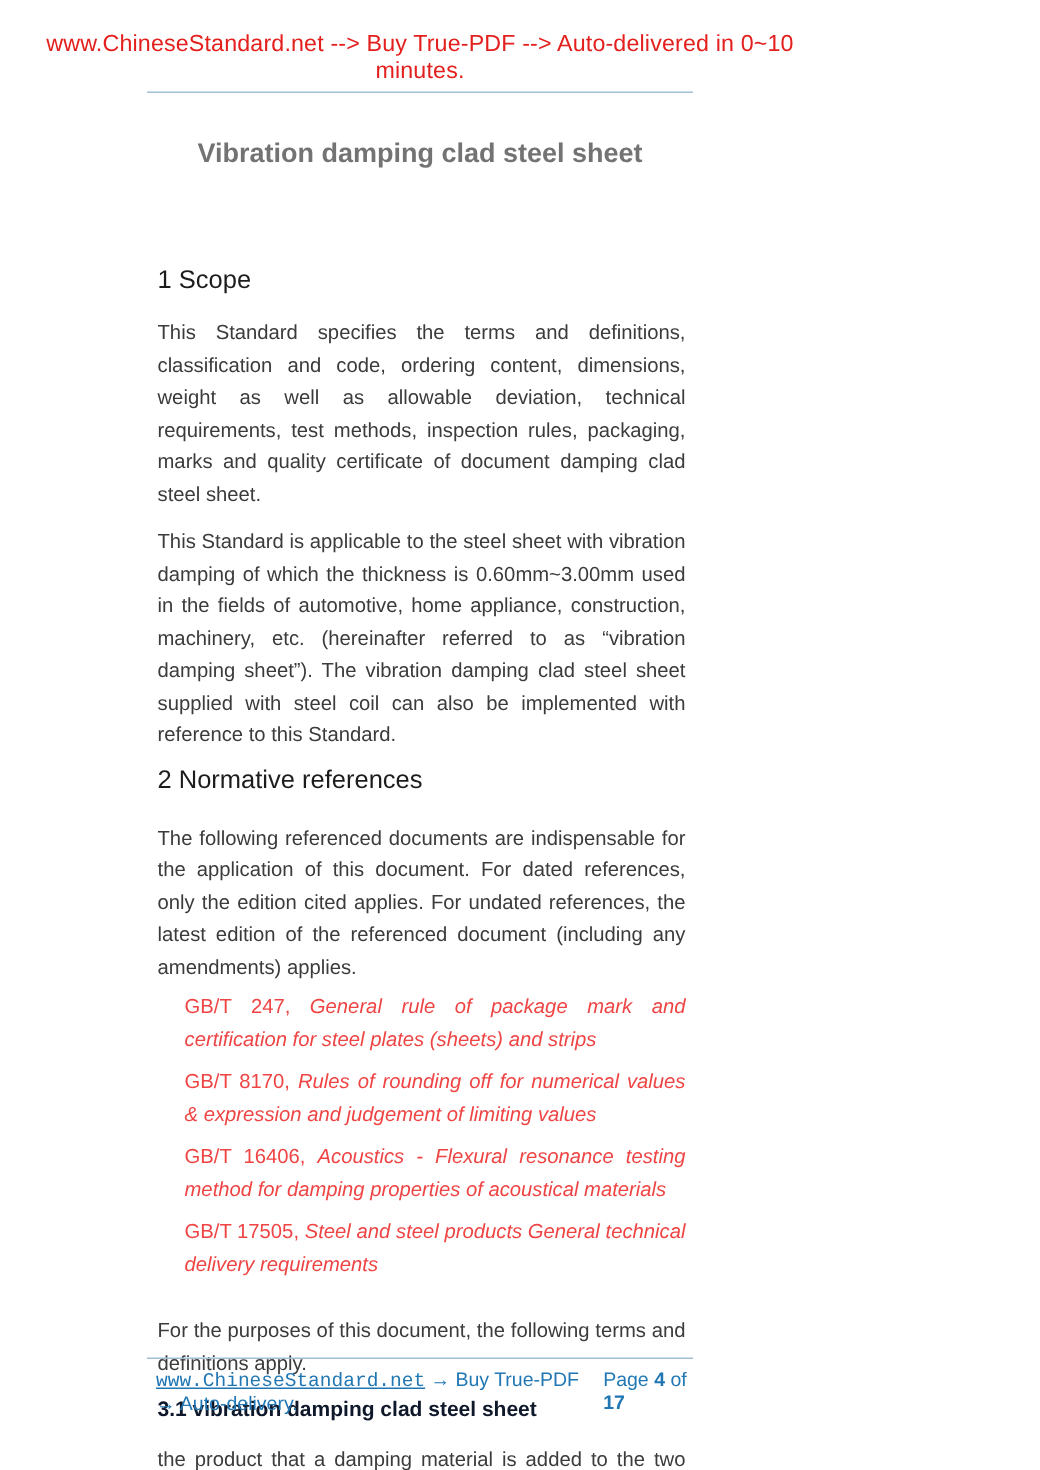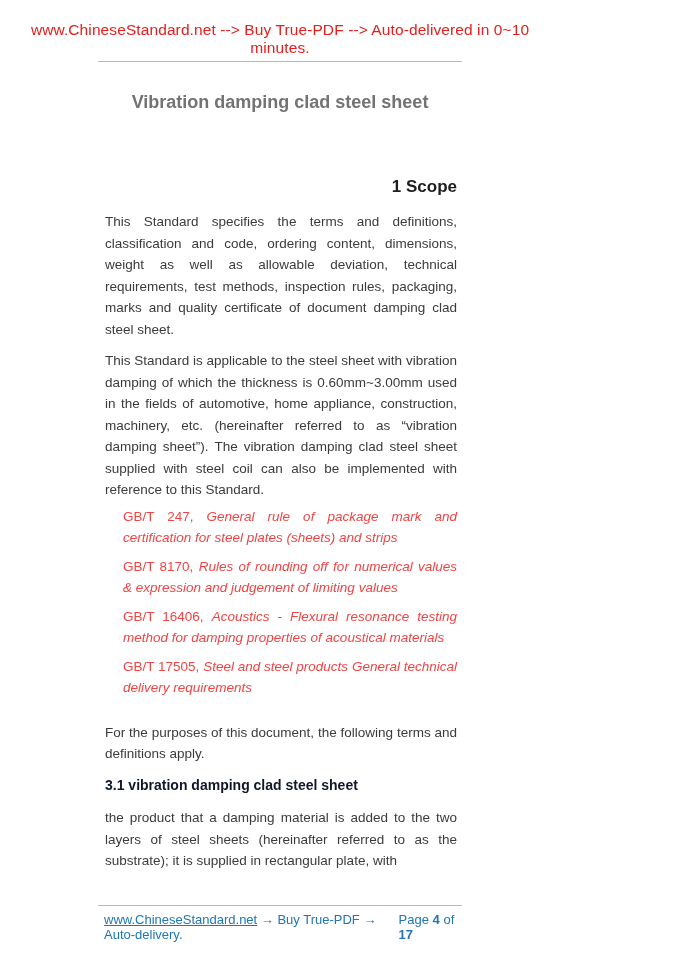--- a/index.html
+++ b/index.html
@@ -31,25 +31,24 @@
   .doc-title {
     margin:30px 0 0 0;
     text-align:center;
     font-size:18px;
     font-weight:bold;
     color:#737373;
   }
   .content { padding:0 103px 0 105px; }
   .sec-heading {
     font-size:17px;
-    font-weight:bold;
+    font-weight:normal;
     color:#1c1c1c;
     line-height:20px;
     margin:0;
-    text-align:right;
   }
   .para {
     font-size:13.5px;
     line-height:21.5px;
     color:#3b3b3b;
     text-align:justify;
     margin:0;
   }
   .ref {
     font-size:13.5px;
@@ -83,21 +82,21 @@
     border-top:1.5px solid #9fc0d4;
   }
   .footer-row {
     display:flex;
     justify-content:space-between;
     align-items:baseline;
     padding:6px 2px 0 6px;
     font-size:13px;
     color:#2077b4;
   }
-  .footer-link { text-decoration:underline; color:#2077b4; cursor:pointer; }
+  .footer-link { text-decoration:underline; color:#2077b4; cursor:pointer;font-family:Liberation Mono, monospace; }
   .page-num-bold { font-weight:bold; }
   .footer-left span { white-space:pre-wrap; }
 </style>
 </head>
 <body>
 
 <div class="page">
 
   <div class="banner">www.ChineseStandard.net --&gt; Buy True-PDF --&gt; Auto-delivered in 0~10 minutes.</div>
 
@@ -107,21 +106,23 @@
   <div class="doc-title">Vibration damping clad steel sheet</div>
 
   <div class="content">
 
     <h2 class="sec-heading mt-h-scope">1 Scope</h2>
 
     <p class="para mt-p1">This Standard specifies the terms and definitions, classification and code, ordering content, dimensions, weight as well as allowable deviation, technical requirements, test methods, inspection rules, packaging, marks and quality certificate of document damping clad steel sheet.</p>
 
     <p class="para mt-p2">This Standard is applicable to the steel sheet with vibration damping of which the thickness is 0.60mm~3.00mm used in the fields of automotive, home appliance, construction, machinery, etc. (hereinafter referred to as “vibration damping sheet”). The vibration damping clad steel sheet supplied with steel coil can also be implemented with reference to this Standard.</p>
 
+    <h2 class="sec-heading mt-h-norm">2 Normative references</h2>
 
+    <p class="para mt-norm-intro">The following referenced documents are indispensable for the application of this document. For dated references, only the edition cited applies. For undated references, the latest edition of the referenced document (including any amendments) applies.</p>
 
     <p class="ref mt-ref1"><span>GB/T 247,</span> <span class="ref-title">General rule of package mark and certification for steel plates (sheets) and strips</span></p>
 
     <p class="ref mt-ref"><span>GB/T 8170,</span> <span class="ref-title">Rules of rounding off for numerical values &amp; expression and judgement of limiting values</span></p>
 
     <p class="ref mt-ref"><span>GB/T 16406,</span> <span class="ref-title">Acoustics - Flexural resonance testing method for damping properties of acoustical materials</span></p>
 
     <p class="ref mt-ref"><span>GB/T 17505,</span> <span class="ref-title">Steel and steel products General technical delivery requirements</span></p>
 
 

